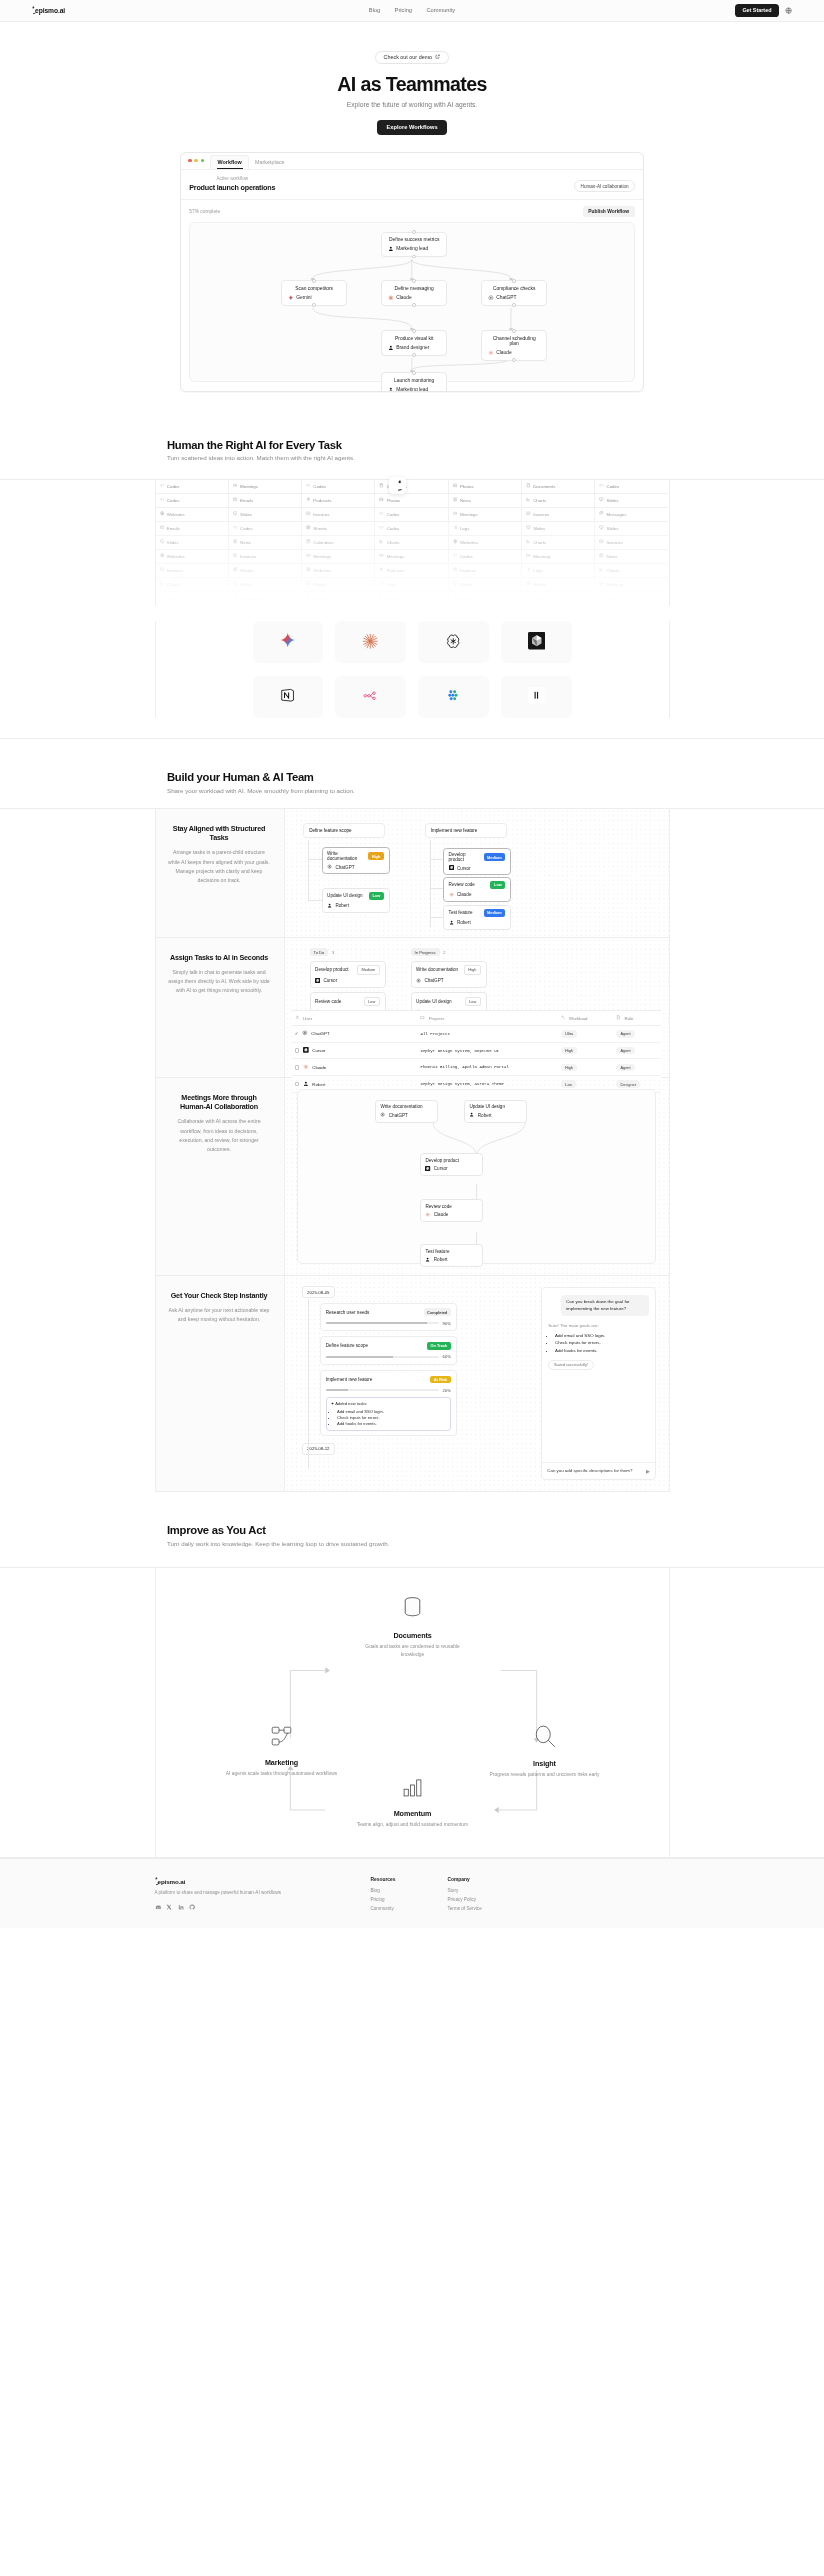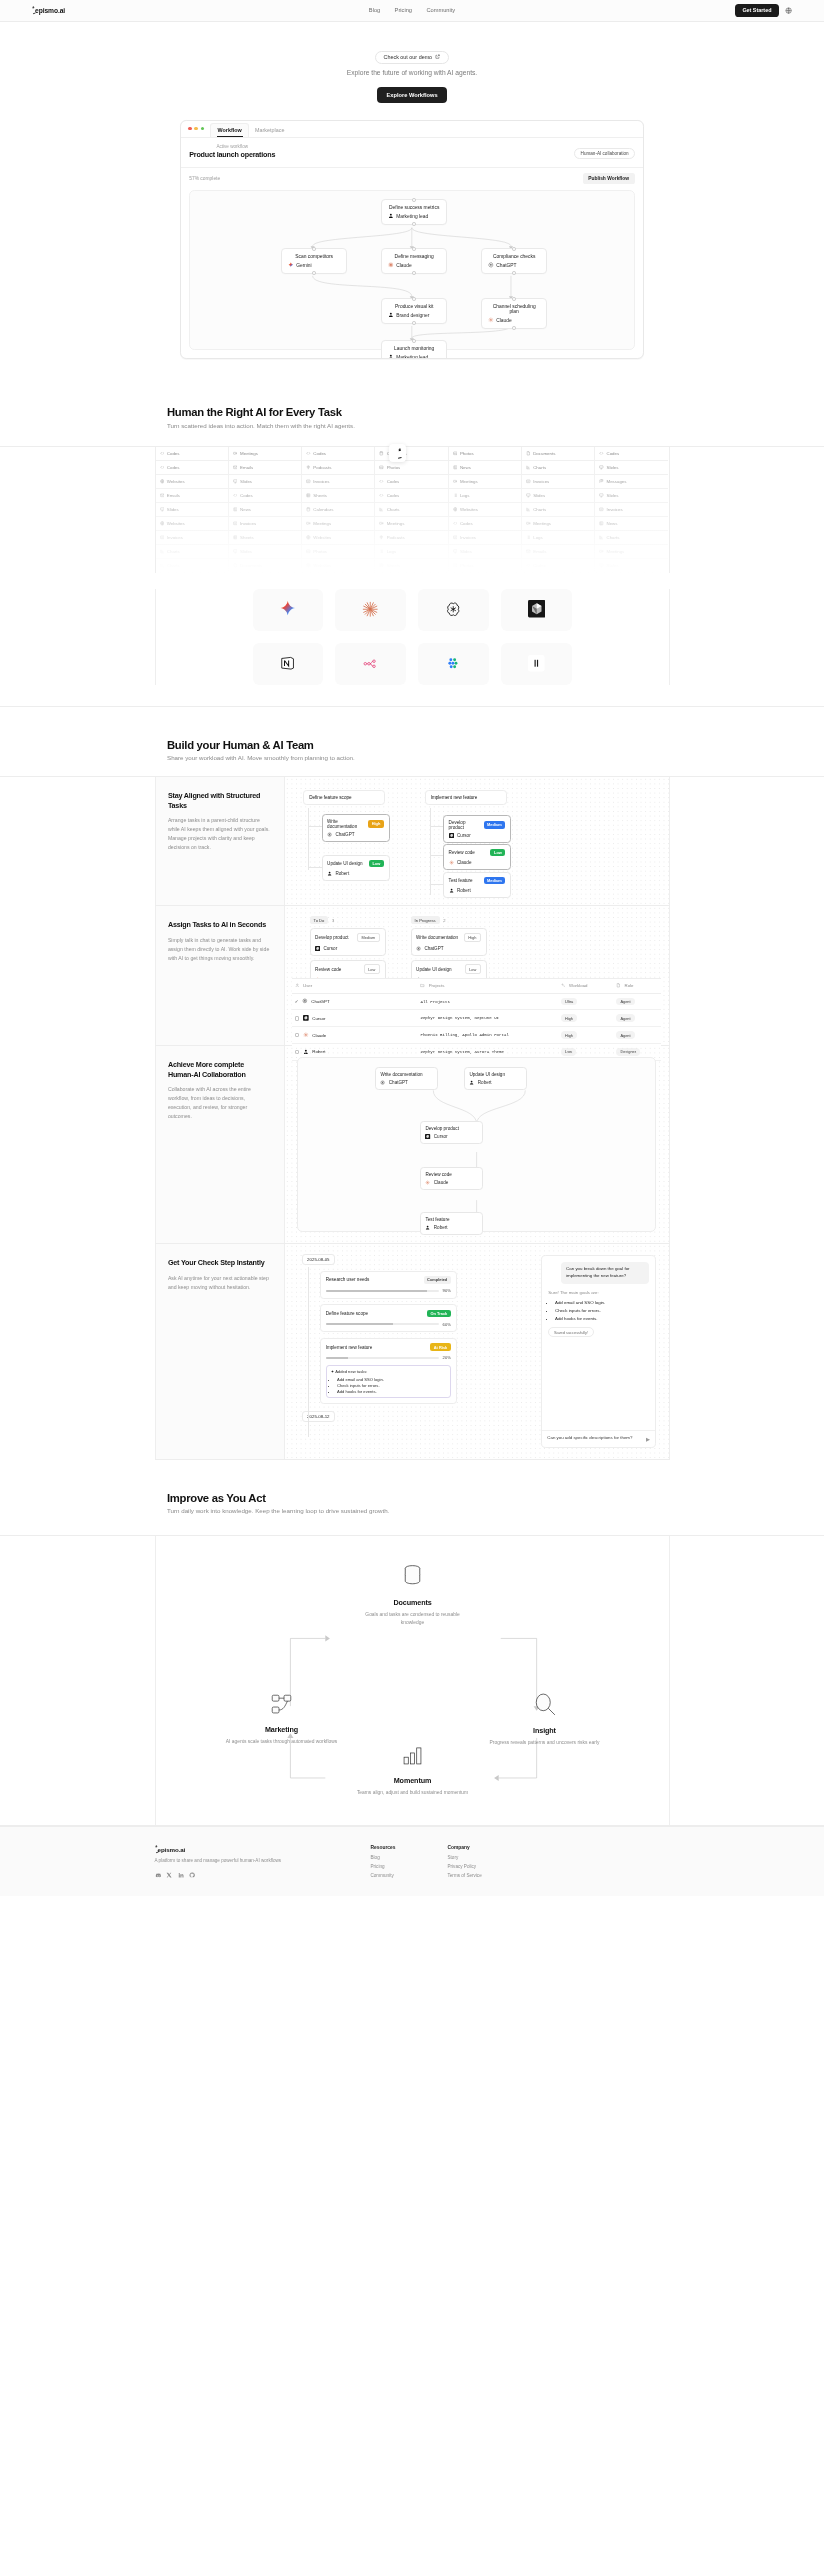--- a/index.html
+++ b/index.html
@@ -104,21 +104,21 @@
   .cursor-badge { position:absolute; width:17.5px; height:17.5px; background:#fff; border-radius:4.1px;
                   box-shadow:0 1px 4.1px rgba(0,0,0,.12); display:flex; align-items:center; justify-content:center;
                   font-size:10.3px; font-weight:700; }
   .logo-grid { width:319px; margin:15.5px auto 20.6px; display:grid; grid-template-columns:repeat(4,1fr); gap:12.4px; }
   .logo-tile { height:42px; border-radius:6.2px; background:#fafafa; display:flex; align-items:center; justify-content:center; }
 
   
   .features { margin-top:14.4px; border-top:0.5px solid #ededed; }
   .frow { display:flex; border-bottom:0.5px solid #ededed; width:515px; margin:0 auto;
           border-left:0.5px solid #eee; border-right:0.5px solid #eee; }
-  .fleft { width:129px; padding:14.4px 13.4px 14.4px 12.4px; border-right:0.5px solid #eee; background:#fbfbfb; }
+  .fleft { width:129px; padding:14.4px 13.4px 14.4px 12.4px; border-right:0.5px solid #eee; background:#fbfbfb;text-align:center; }
   .fleft h3 { font-size:7.2px; font-weight:700; letter-spacing:-0.2px; line-height:1.3; }
   .fleft p { font-size:5.2px; color:#8d8d8d; line-height:1.75; margin-top:6.2px; }
   .fright { flex:1; position:relative; background:
       radial-gradient(#e9e9e9 0.3px, transparent 0.3px); background-size:4.6px 4.6px; }
 
   .mini-card { background:#fff; border:0.5px solid #e7e7e7; border-radius:3.6px; padding:3.6px 4.6px; }
   .mc-row { display:flex; align-items:center; gap:4.1px; }
   .mc-title { font-size:4.6px; color:#1d1d1d; }
   .mc-owner { font-size:4.6px; color:#2b2b2b; display:flex; align-items:center; gap:2.6px; margin-top:3.1px; }
   .badge { font-size:3.9px; font-weight:700; color:#fff; border-radius:2.1px; padding:1.3px 3.6px; margin-left:auto; }
@@ -227,20 +227,21 @@
 
   <div class="hero">
     <div class="pill">
       <span>Check out our demo</span>
       <span>
         <svg viewBox="0 0 24 24" fill="none" stroke="#222" stroke-width="2" width="5.2" height="5.2">
           <path d="M14 4h6v6M20 4l-8 8M18 14v5a1 1 0 0 1-1 1H5a1 1 0 0 1-1-1V7a1 1 0 0 1 1-1h5"></path>
         </svg>
       </span>
     </div>
+    <h1>AI as Teammates</h1>
     <div class="sub">Explore the future of working with AI agents.</div>
     <div class="cta">
       <button class="cta-btn">Explore Workflows</button>
     </div>
 
     
     <div class="mock-wrap">
       <div class="mock">
         <div class="mock-bar">
           <div class="dots">
@@ -1215,21 +1216,21 @@
                   <td><span class="pillcell">Designer</span></td>
                 </tr>
               </tbody>
           </table>
         </div>
       </div>
     </div>
 
     <div class="frow" style="height:198px;">
       <div class="fleft">
-        <h3>Achieve More complete Human-AI Collaboration</h3>
+        <h3>Meetings More through Human-AI Collaboration</h3>
         <p>Collaborate with AI across the entire workflow, from ideas to decisions, execution, and review, for stronger outcomes.</p>
       </div>
       <div class="fright">
         <div style="position:absolute; left:12.4px; right:12.4px; top:11.3px; bottom:11.3px; border:0.5px solid #ededed; border-radius:5.2px; background:#fdfdfd;">
           <svg style="position:absolute; inset:0; width:100%; height:100%;" viewBox="0 0 660 330" preserveAspectRatio="none">
             <g fill="none" stroke="#cdcdcd" stroke-width="1">
               <path d="M250 62 C250 96, 330 92, 330 126"></path>
               <path d="M420 62 C420 96, 330 92, 330 126"></path>
               <path d="M330 180 L330 220"></path>
               <path d="M330 272 L330 300"></path>

